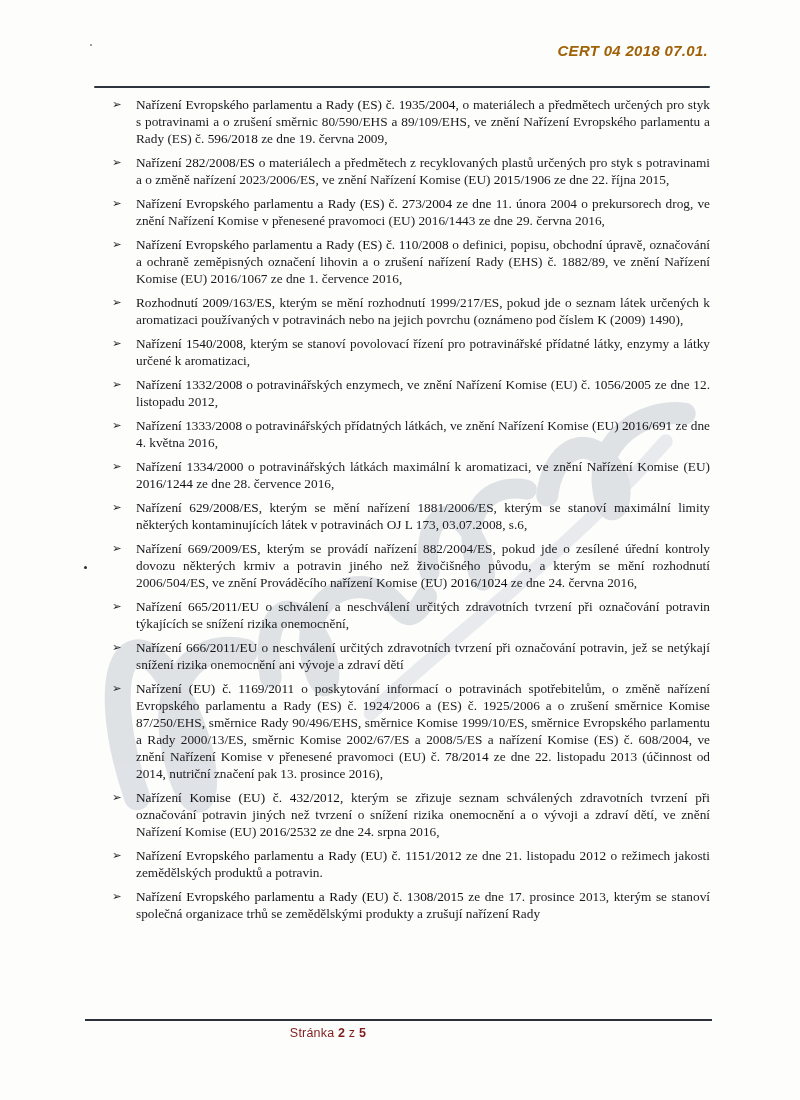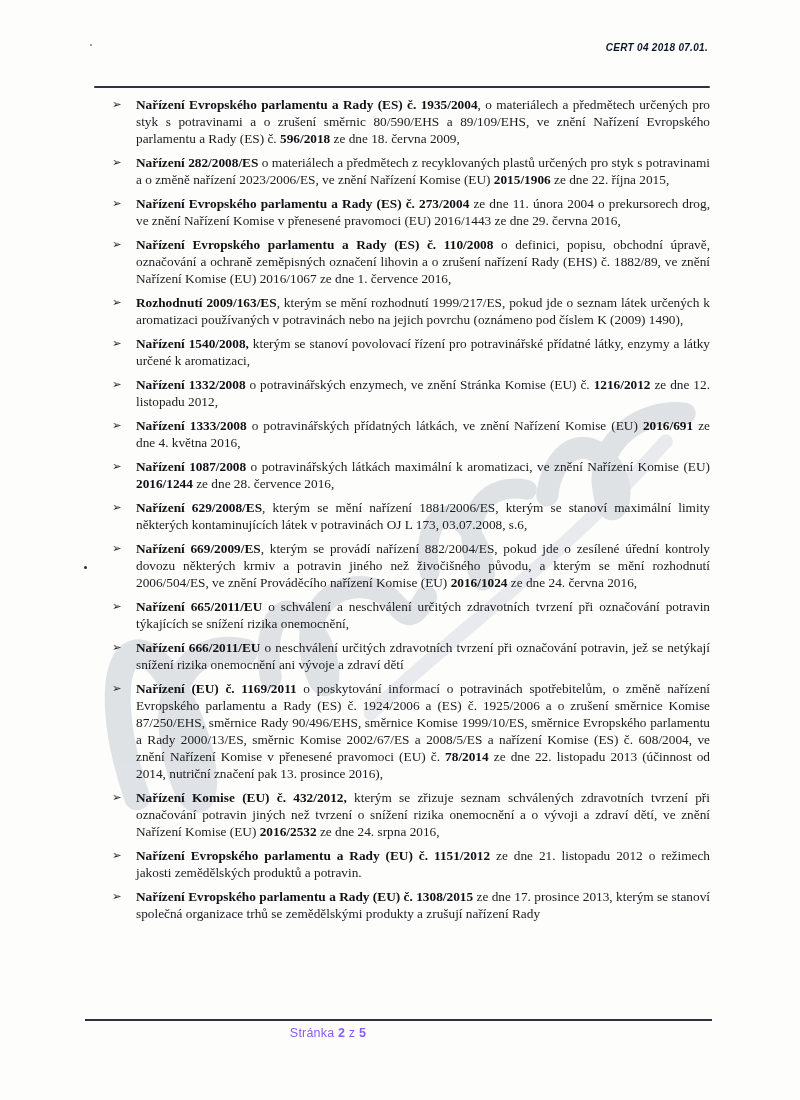--- a/index.html
+++ b/index.html
@@ -9,51 +9,51 @@
     font-family:"Liberation Serif", serif;
     color:#1b1b20;
   }
   .page{position:absolute;inset:0;}
   
   .watermark{position:absolute;left:0;top:0;width:800px;height:1100px;pointer-events:none;}
   
   .doc-code{
     position:absolute;top:42px;right:92px;
     font-family:"Liberation Sans", sans-serif;
-    font-style:italic;font-weight:600;font-size:10px;color:#0f172a;
+    font-style:italic;font-weight:600;font-size:15px;color:#a16207;
     letter-spacing:.3px;
   }
   .rule-top{
     position:absolute;top:86px;left:94px;right:90px;height:2px;
     background:#2f3540;border-radius:1px;
   }
   
   .content{
     position:absolute;top:96px;left:136px;width:574px;
   }
   .item{
     position:relative;
     margin:0 0 7px 0;
     font-size:13.3px;line-height:17px;
     text-align:justify;
   }
   .item .bullet{
     position:absolute;left:-24px;top:0px;
     font-size:11.5px;color:#1b1b20;
   }
-  .item b{font-weight:700;color:#111116;}
+  .item b{font-weight:400;color:#111116;}
   
   .rule-bottom{
     position:absolute;top:1019px;left:85px;right:88px;height:1.6px;
     background:#2b303a;
   }
   .footer-text{
     position:absolute;top:1026px;left:0;width:656px;text-align:center;
     font-family:"Liberation Sans", sans-serif;
-    font-size:12.5px;color:#8b5cf6;letter-spacing:.2px;
+    font-size:12.5px;color:#7f1d1d;letter-spacing:.2px;
   }
   .footer-text b{font-weight:700;}
   
   .speck{position:absolute;background:#2c2c30;border-radius:50%;}
   .speck.s1{left:84px;top:566px;width:3px;height:3px;}
   .speck.s2{left:90px;top:44px;width:2px;height:2px;opacity:.6;}
 </style>
 </head>
 <body>
 
@@ -66,29 +66,29 @@
       <path d="M420,585 c15,-45 50,-60 55,-15 c4,40 -25,75 -8,20 c14,-42 48,-55 78,-30" stroke-width="20"></path>
       <path d="M560,575 c25,-35 65,-40 70,5 c4,38 -38,60 -15,10 c18,-38 70,-45 105,-20" stroke-width="22"></path>
       <path d="M300,680 c90,-25 250,-45 390,-95" stroke-width="14" opacity="0.7"></path>
     </g>
   </svg>
 
   <div class="doc-code">CERT  04 2018 07.01.</div>
   <div class="rule-top"></div>
 
   <div class="content">
-      <div class="item"><span class="bullet">➢</span><span><b>Nařízení Evropského parlamentu a Rady (ES) č. 1935/2004</b><span>, o materiálech a předmětech určených pro styk s potravinami a o zrušení směrnic 80/590/EHS a 89/109/EHS, ve znění Nařízení Evropského parlamentu a Rady (ES) č. </span><b>596/2018</b><span> ze dne 18. června 2009,</span></span></div>
+      <div class="item"><span class="bullet">➢</span><span><b>Nařízení Evropského parlamentu a Rady (ES) č. 1935/2004</b><span>, o materiálech a předmětech určených pro styk s potravinami a o zrušení směrnic 80/590/EHS a 89/109/EHS, ve znění Nařízení Evropského parlamentu a Rady (ES) č. </span><b>596/2018</b><span> ze dne 19. června 2009,</span></span></div>
       <div class="item"><span class="bullet">➢</span><span><b>Nařízení 282/2008/ES</b><span> o materiálech a předmětech z recyklovaných plastů určených pro styk s potravinami a o změně nařízení 2023/2006/ES, ve znění Nařízení Komise (EU) </span><b>2015/1906</b><span> ze dne 22. října 2015,</span></span></div>
       <div class="item"><span class="bullet">➢</span><span><b>Nařízení Evropského parlamentu a Rady (ES) č. 273/2004</b><span> ze dne 11. února 2004 o prekursorech drog, ve znění Nařízení Komise v přenesené pravomoci (EU) 2016/1443 ze dne 29. června 2016,</span></span></div>
       <div class="item"><span class="bullet">➢</span><span><b>Nařízení Evropského parlamentu a Rady (ES) č. 110/2008</b><span> o definici, popisu, obchodní úpravě, označování a ochraně zeměpisných označení lihovin a o zrušení nařízení Rady (EHS) č. 1882/89, ve znění Nařízení Komise (EU) 2016/1067 ze dne 1. července 2016,</span></span></div>
       <div class="item"><span class="bullet">➢</span><span><b>Rozhodnutí 2009/163/ES</b><span>, kterým se mění rozhodnutí 1999/217/ES, pokud jde o seznam látek určených k aromatizaci používaných v potravinách nebo na jejich povrchu (oznámeno pod číslem K (2009) 1490),</span></span></div>
       <div class="item"><span class="bullet">➢</span><span><b>Nařízení 1540/2008,</b><span> kterým se stanoví povolovací řízení pro potravinářské přídatné látky, enzymy a látky určené k aromatizaci,</span></span></div>
-      <div class="item"><span class="bullet">➢</span><span><b>Nařízení 1332/2008</b><span> o potravinářských enzymech, ve znění Stránka Komise (EU) č. </span><b>1216/2012</b><span> ze dne 12. listopadu 2012,</span></span></div>
+      <div class="item"><span class="bullet">➢</span><span><b>Nařízení 1332/2008</b><span> o potravinářských enzymech, ve znění Nařízení Komise (EU) č. </span><b>1056/2005</b><span> ze dne 12. listopadu 2012,</span></span></div>
       <div class="item"><span class="bullet">➢</span><span><b>Nařízení 1333/2008</b><span> o potravinářských přídatných látkách, ve znění Nařízení Komise (EU) </span><b>2016/691</b><span> ze dne 4. května 2016,</span></span></div>
-      <div class="item"><span class="bullet">➢</span><span><b>Nařízení 1087/2008</b><span> o potravinářských látkách maximální k aromatizaci, ve znění Nařízení Komise (EU) </span><b>2016/1244</b><span> ze dne 28. července 2016,</span></span></div>
+      <div class="item"><span class="bullet">➢</span><span><b>Nařízení 1334/2000</b><span> o potravinářských látkách maximální k aromatizaci, ve znění Nařízení Komise (EU) </span><b>2016/1244</b><span> ze dne 28. července 2016,</span></span></div>
       <div class="item"><span class="bullet">➢</span><span><b>Nařízení 629/2008/ES</b><span>, kterým se mění nařízení 1881/2006/ES, kterým se stanoví maximální limity některých kontaminujících látek v potravinách  OJ L 173, 03.07.2008, s.6,</span></span></div>
       <div class="item"><span class="bullet">➢</span><span><b>Nařízení 669/2009/ES</b><span>, kterým se provádí nařízení  882/2004/ES, pokud jde o zesílené úřední kontroly dovozu některých krmiv a potravin jiného než živočišného původu, a kterým se mění rozhodnutí 2006/504/ES, ve znění Prováděcího nařízení Komise (EU) </span><b>2016/1024</b><span> ze dne 24. června 2016,</span></span></div>
       <div class="item"><span class="bullet">➢</span><span><b>Nařízení 665/2011/EU</b><span> o schválení a neschválení určitých zdravotních tvrzení při označování potravin týkajících se snížení rizika onemocnění,</span></span></div>
       <div class="item"><span class="bullet">➢</span><span><b>Nařízení 666/2011/EU</b><span> o neschválení určitých zdravotních tvrzení při označování potravin, jež se netýkají snížení rizika onemocnění ani vývoje a zdraví dětí</span></span></div>
       <div class="item"><span class="bullet">➢</span><span><b>Nařízení (EU) č. 1169/2011</b><span>  o poskytování informací o potravinách spotřebitelům, o změně nařízení Evropského parlamentu a Rady (ES) č. 1924/2006 a (ES) č. 1925/2006 a o zrušení směrnice Komise 87/250/EHS, směrnice Rady 90/496/EHS, směrnice Komise 1999/10/ES, směrnice Evropského parlamentu a Rady 2000/13/ES, směrnic Komise 2002/67/ES a 2008/5/ES a nařízení Komise (ES) č. 608/2004, ve znění Nařízení Komise v přenesené pravomoci (EU) č. </span><b>78/2014</b><span> ze dne 22. listopadu 2013 (účinnost od 2014, nutriční značení pak 13. prosince 2016),</span></span></div>
       <div class="item"><span class="bullet">➢</span><span><b>Nařízení Komise (EU) č. 432/2012,</b><span> kterým se zřizuje seznam schválených zdravotních tvrzení při označování potravin jiných než tvrzení o snížení rizika onemocnění a o vývoji a zdraví dětí, ve znění Nařízení Komise (EU) </span><b>2016/2532</b><span> ze dne 24. srpna 2016,</span></span></div>
       <div class="item"><span class="bullet">➢</span><span><b>Nařízení Evropského parlamentu a Rady (EU) č. 1151/2012</b><span> ze dne 21. listopadu 2012 o režimech jakosti zemědělských produktů a potravin.</span></span></div>
       <div class="item"><span class="bullet">➢</span><span><b>Nařízení Evropského parlamentu a Rady (EU) č. 1308/2015</b><span> ze dne 17. prosince 2013, kterým se stanoví společná organizace trhů se zemědělskými produkty a zrušují nařízení Rady</span></span></div>
     </div>
 

